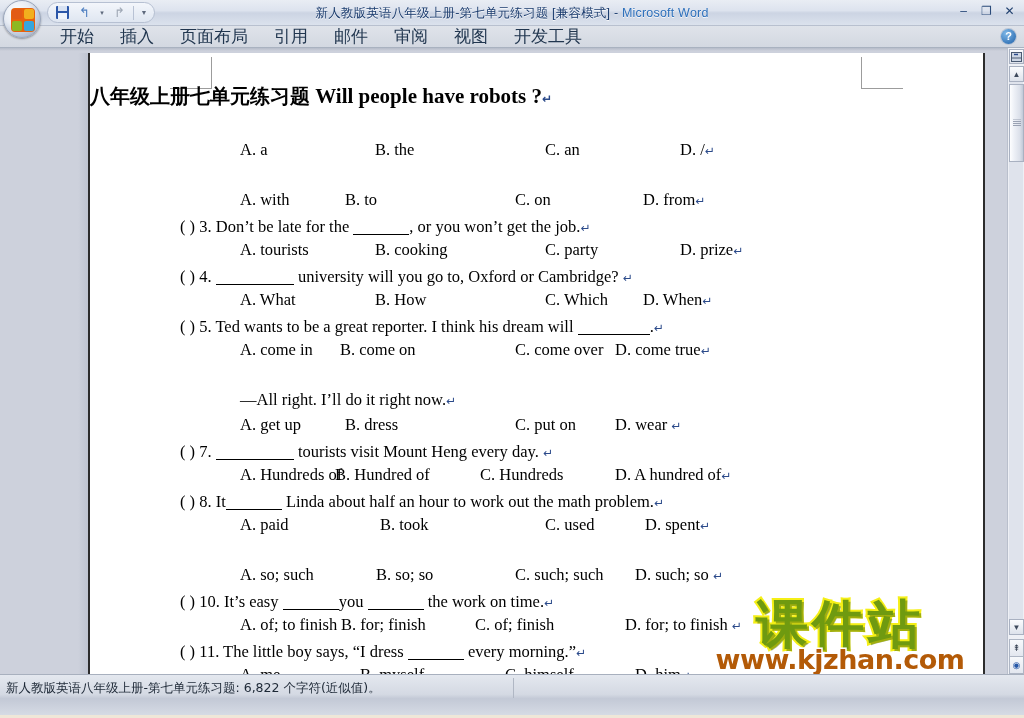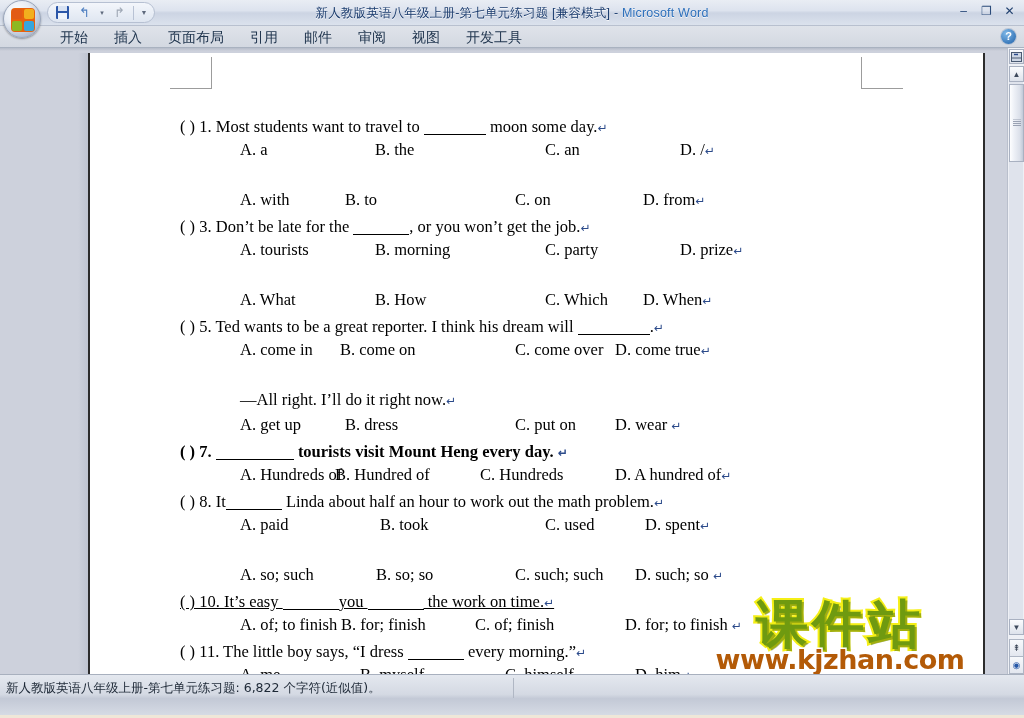--- a/index.html
+++ b/index.html
@@ -142,21 +142,21 @@
     position: absolute;
     left: 47px; top: 0;
     display: flex;
     align-items: center;
     height: 22px;
   }
   .tab {
     padding: 0 13px;
     height: 22px;
     line-height: 22px;
-    font-size: 14px;
+    font-size: 17px;
     color: #21364f;
     white-space: nowrap;
   }
   .help-ico {
     position: absolute;
     right: 8px; top: 3px;
     width: 15px; height: 15px;
     border-radius: 50%;
     background: radial-gradient(circle at 35% 30%, #7fb8e8, #1d5fa8);
     color: #fff;
@@ -433,81 +433,82 @@
 
   <div class="workspace">
     <div class="ws-topline"></div>
     <div class="page-shadow-l"></div>
 
     <div class="page">
       <div class="margin-mark mm-tl"></div>
       <div class="margin-mark mm-tr"></div>
 
       <div class="doc" id="doc-body">
-          <div class="qline" style="left: 90px; top: 62px;">(  ) 1. Most students want to travel to <span class="blank" style="width:62px">&nbsp;</span> moon some day.<span class="pilcrow">↵</span></div>
+          <div class="doc-title"><span class="cn">八年级上册七单元练习题</span> <span>Will people have robots ?</span><span class="pilcrow">↵</span></div>
           <div class="qline" style="left: 0px; top: 87px; width: 897px;">
             <span class="opt" style="position:absolute;left:150px">A. a</span>
             <span class="opt" style="position:absolute;left:285px">B. the</span>
             <span class="opt" style="position:absolute;left:455px">C. an</span>
             <span class="opt" style="position:absolute;left:590px">D. /<span class="pilcrow">↵</span></span>
           </div>
           <div class="qline" style="left: 0px; top: 137px; width: 897px;">
             <span class="opt" style="position:absolute;left:150px">A. with</span>
             <span class="opt" style="position:absolute;left:255px">B. to</span>
             <span class="opt" style="position:absolute;left:425px">C. on</span>
             <span class="opt" style="position:absolute;left:553px">D. from<span class="pilcrow">↵</span></span>
           </div>
           <div class="qline" style="left: 90px; top: 162px;">(  ) 3. Don’t be late for the <span class="blank" style="width:56px">&nbsp;</span>, or you won’t get the job.<span class="pilcrow">↵</span></div>
           <div class="qline" style="left: 0px; top: 187px; width: 897px;">
             <span class="opt" style="position:absolute;left:150px">A. tourists</span>
-            <span class="opt" style="position:absolute;left:285px">B. morning</span>
+            <span class="opt" style="position:absolute;left:285px">B. cooking</span>
             <span class="opt" style="position:absolute;left:455px">C. party</span>
             <span class="opt" style="position:absolute;left:590px">D. prize<span class="pilcrow">↵</span></span>
           </div>
+          <div class="qline" style="left: 90px; top: 212px;">(  ) 4. <span class="blank" style="width:78px">&nbsp;</span> university will you go to, Oxford or Cambridge? <span class="pilcrow">↵</span></div>
           <div class="qline" style="left: 0px; top: 237px; width: 897px;">
             <span class="opt" style="position:absolute;left:150px">A. What</span>
             <span class="opt" style="position:absolute;left:285px">B. How</span>
             <span class="opt" style="position:absolute;left:455px">C. Which</span>
             <span class="opt" style="position:absolute;left:553px">D. When<span class="pilcrow">↵</span></span>
           </div>
           <div class="qline" style="left: 90px; top: 262px;">(  ) 5. Ted wants to be a great reporter. I think his dream will <span class="blank" style="width:72px">&nbsp;</span>.<span class="pilcrow">↵</span></div>
           <div class="qline" style="left: 0px; top: 287px; width: 897px;">
             <span class="opt" style="position:absolute;left:150px">A. come in</span>
             <span class="opt" style="position:absolute;left:250px">B. come on</span>
             <span class="opt" style="position:absolute;left:425px">C. come over</span>
             <span class="opt" style="position:absolute;left:525px">D. come true<span class="pilcrow">↵</span></span>
           </div>
           <div class="qline" style="left: 150px; top: 337px;">—All right. I’ll do it right now.<span class="pilcrow">↵</span></div>
           <div class="qline" style="left: 0px; top: 362px; width: 897px;">
             <span class="opt" style="position:absolute;left:150px">A. get up</span>
             <span class="opt" style="position:absolute;left:255px">B. dress</span>
             <span class="opt" style="position:absolute;left:425px">C. put on</span>
             <span class="opt" style="position:absolute;left:525px">D. wear <span class="pilcrow">↵</span></span>
           </div>
-          <div class="qline" style="left: 90px; top: 387px; font-weight: bold;">(  ) 7. <span class="blank" style="width:78px">&nbsp;</span> tourists visit Mount Heng every day. <span class="pilcrow">↵</span></div>
+          <div class="qline" style="left: 90px; top: 387px;">(  ) 7. <span class="blank" style="width:78px">&nbsp;</span> tourists visit Mount Heng every day. <span class="pilcrow">↵</span></div>
           <div class="qline" style="left: 0px; top: 412px; width: 897px;">
             <span class="opt" style="position:absolute;left:150px">A. Hundreds of</span>
             <span class="opt" style="position:absolute;left:245px">B. Hundred of</span>
             <span class="opt" style="position:absolute;left:390px">C. Hundreds</span>
             <span class="opt" style="position:absolute;left:525px">D. A hundred of<span class="pilcrow">↵</span></span>
           </div>
           <div class="qline" style="left: 90px; top: 437px;">(  ) 8. It<span class="blank" style="width:56px">&nbsp;</span>  Linda about half an hour to work out the math problem.<span class="pilcrow">↵</span></div>
           <div class="qline" style="left: 0px; top: 462px; width: 897px;">
             <span class="opt" style="position:absolute;left:150px">A. paid</span>
             <span class="opt" style="position:absolute;left:290px">B. took</span>
             <span class="opt" style="position:absolute;left:455px">C. used</span>
             <span class="opt" style="position:absolute;left:555px">D. spent<span class="pilcrow">↵</span></span>
           </div>
           <div class="qline" style="left: 0px; top: 512px; width: 897px;">
             <span class="opt" style="position:absolute;left:150px">A. so; such</span>
             <span class="opt" style="position:absolute;left:286px">B. so; so</span>
             <span class="opt" style="position:absolute;left:425px">C. such; such</span>
             <span class="opt" style="position:absolute;left:545px">D. such; so <span class="pilcrow">↵</span></span>
           </div>
-          <div class="qline" style="left: 90px; top: 537px; text-decoration: underline;">(  ) 10. It’s easy <span class="blank" style="width:56px">&nbsp;</span>you <span class="blank" style="width:56px">&nbsp;</span> the work on time.<span class="pilcrow">↵</span></div>
+          <div class="qline" style="left: 90px; top: 537px;">(  ) 10. It’s easy <span class="blank" style="width:56px">&nbsp;</span>you <span class="blank" style="width:56px">&nbsp;</span> the work on time.<span class="pilcrow">↵</span></div>
           <div class="qline" style="left: 0px; top: 562px; width: 897px;">
             <span class="opt" style="position:absolute;left:150px">A. of; to finish</span>
             <span class="opt" style="position:absolute;left:251px">B. for; finish</span>
             <span class="opt" style="position:absolute;left:385px">C. of; finish</span>
             <span class="opt" style="position:absolute;left:535px">D. for; to finish <span class="pilcrow">↵</span></span>
           </div>
           <div class="qline" style="left: 90px; top: 587px;">(  ) 11. The little boy says, “I dress <span class="blank" style="width:56px">&nbsp;</span> every morning.”<span class="pilcrow">↵</span></div>
           <div class="qline" style="left: 0px; top: 612px; width: 897px;">
             <span class="opt" style="position:absolute;left:150px">A. me</span>
             <span class="opt" style="position:absolute;left:270px">B. myself</span>

